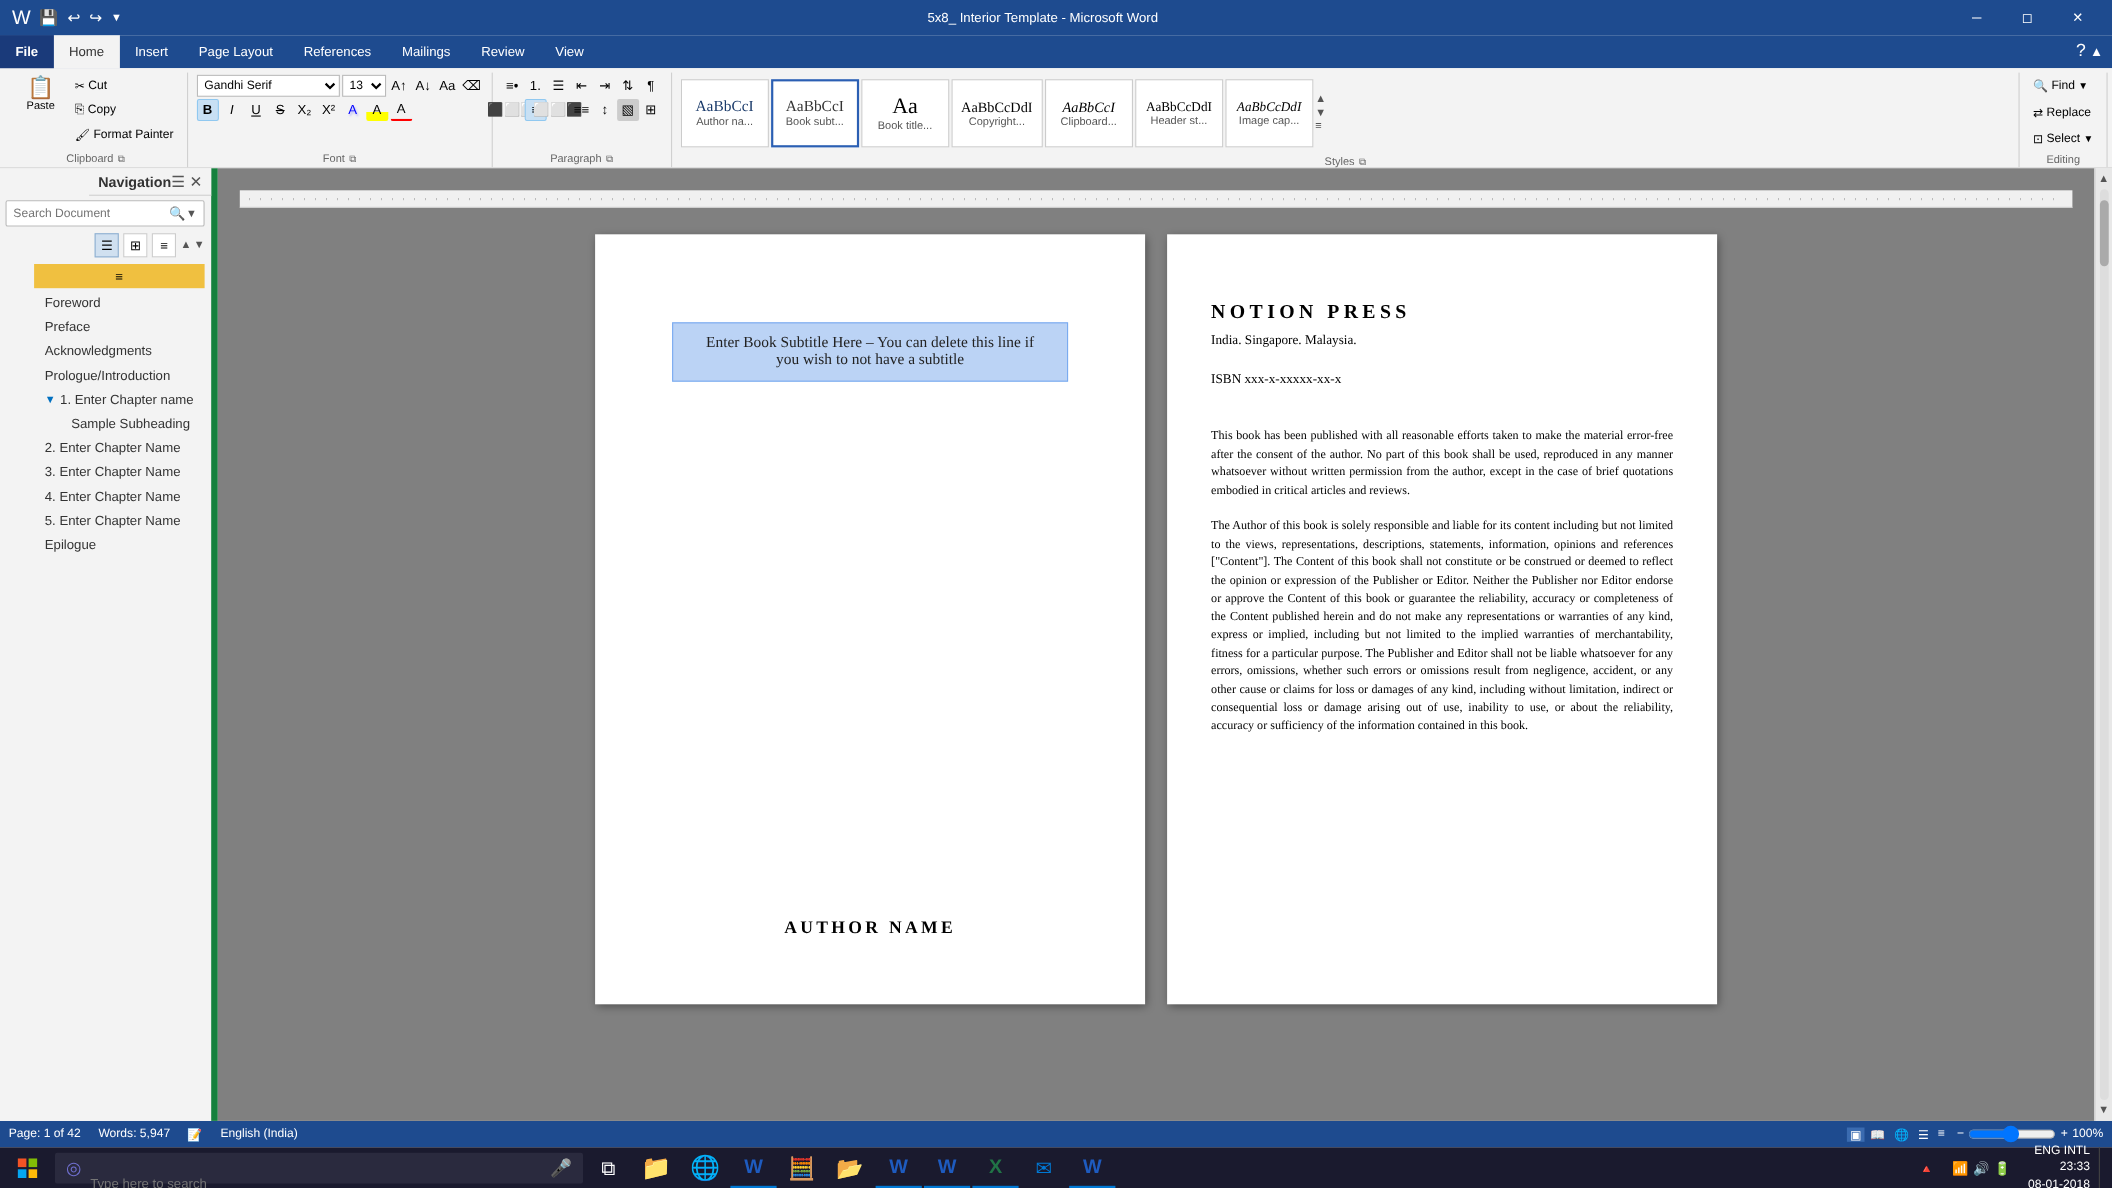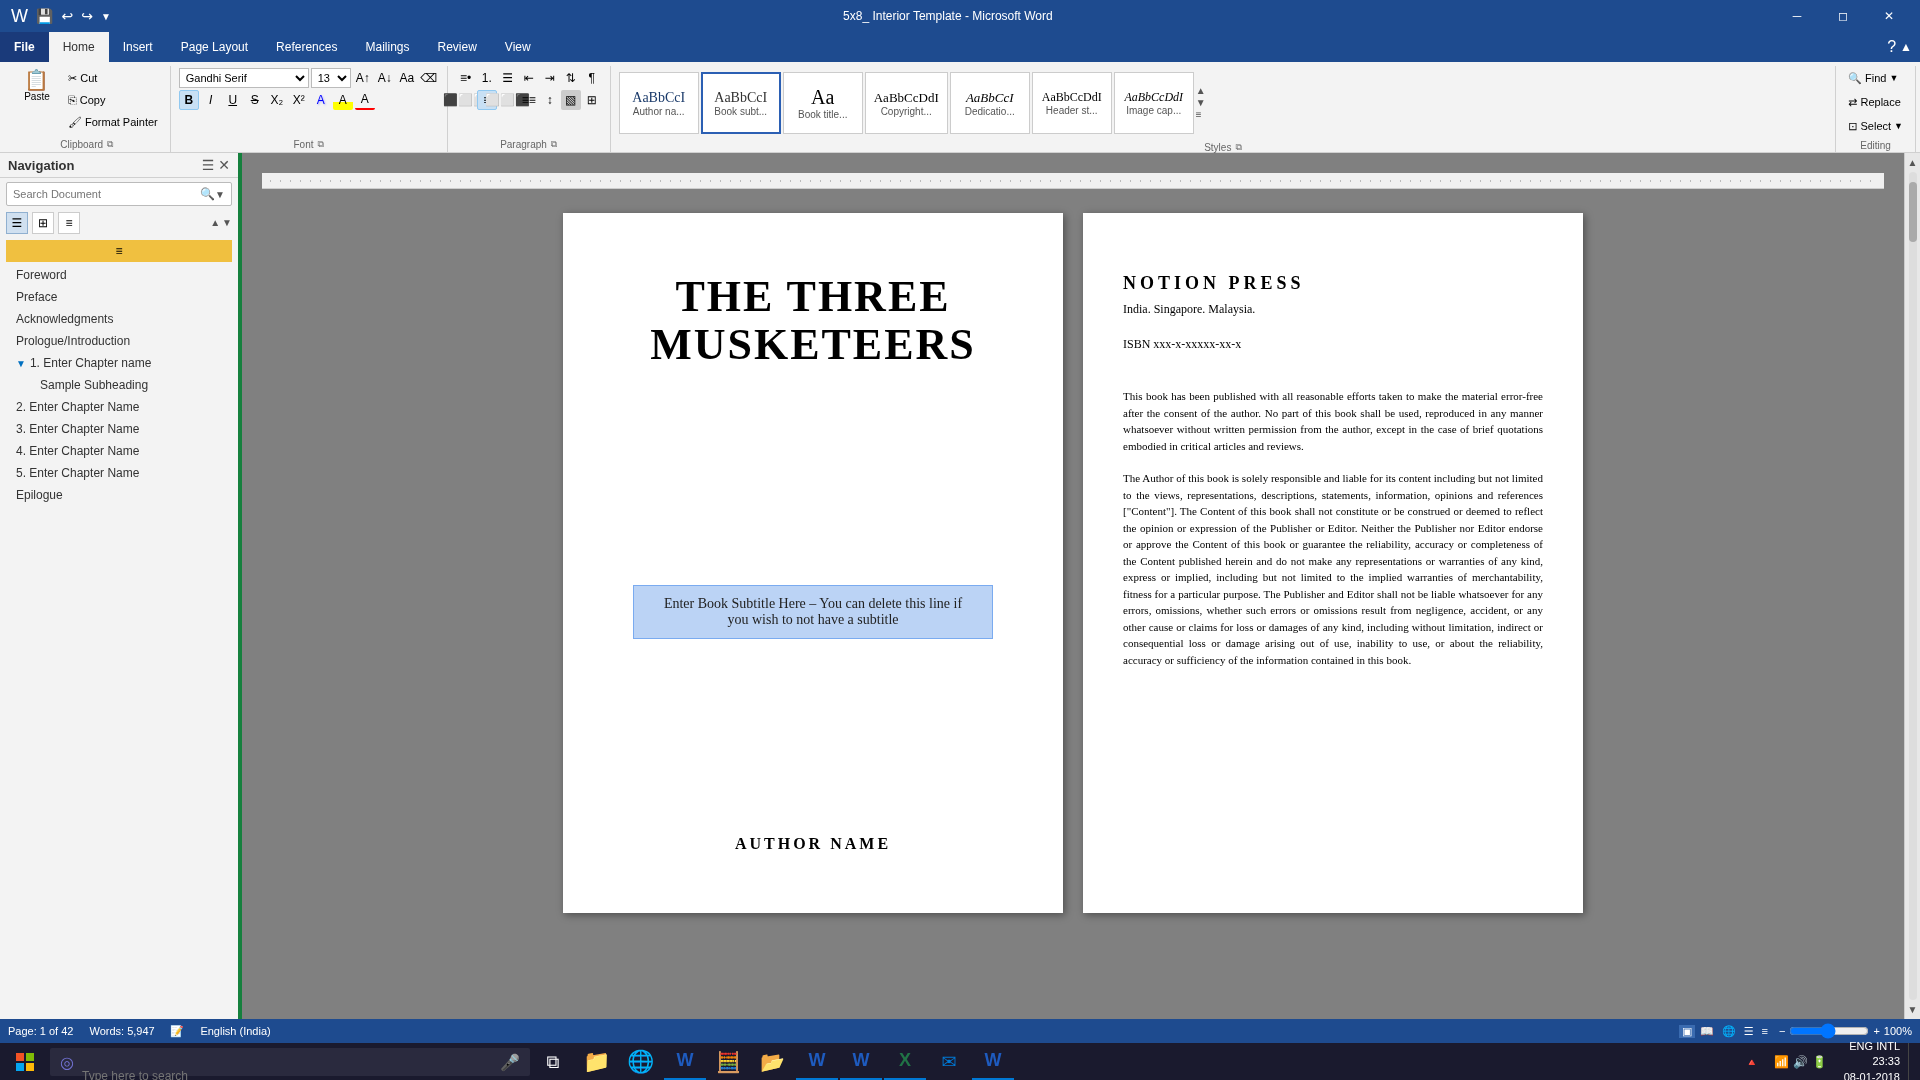--- a/index.html
+++ b/index.html
@@ -147,25 +147,26 @@
     .style-item.active { border: 2px solid #2b5fb3; }
 
     
     #main-layout {
       display: flex;
       height: calc(1080px - 32px - 120px - 24px - 38px);
     }
 
     
     #nav-pane {
-      width: 242px;
+      width: 198px;
       background: #f3f3f3;
-      border-right: 4px solid #15803d;
+      border-right: 6px solid #15803d;
       display: flex;
       flex-direction: column;
+      align-items: flex-end;
     }
     #nav-header {
       display: flex;
       align-items: center;
       justify-content: space-between;
       padding: 4px 8px;
       background: #f3f3f3;
       border-bottom: 1px solid #d0d0d0;
     }
     #nav-title { font-size: 13px; font-weight: 600; color: #333; }
@@ -540,21 +541,21 @@
           <div class="style-item">
             <span style="font-size:20px; font-family:'Times New Roman';">Aa</span>
             <span style="font-size:10px; color:#555;">Book title...</span>
           </div>
           <div class="style-item">
             <span style="font-size:13px; font-family:'Times New Roman';">AaBbCcDdI</span>
             <span style="font-size:10px; color:#555;">Copyright...</span>
           </div>
           <div class="style-item">
             <span style="font-size:13px; font-family:'Times New Roman'; font-style:italic;">AaBbCcI</span>
-            <span style="font-size:10px; color:#555;">Dedicatio...</span>
+            <span style="font-size:10px; color:#555;">Clipboard...</span>
           </div>
           <div class="style-item">
             <span style="font-size:12px; font-family:'Times New Roman';">AaBbCcDdI</span>
             <span style="font-size:10px; color:#555;">Header st...</span>
           </div>
           <div class="style-item">
             <span style="font-size:12px; font-family:'Times New Roman'; font-style:italic;">AaBbCcDdI</span>
             <span style="font-size:10px; color:#555;">Image cap...</span>
           </div>
           <div style="display:flex; flex-direction:column; justify-content:space-between; padding: 4px 0;">
@@ -662,24 +663,20 @@
   </div>
 
   <div id="doc-area">
 
     <div style="width:100%; height:16px; background:#f0f0f0; border-bottom:1px solid #ccc; margin-bottom:4px; display:flex; align-items:center; padding:0 8px;">
       <div style="flex:1; height:2px; background: repeating-linear-gradient(90deg, #bbb 0px, #bbb 1px, transparent 1px, transparent 10px);"></div>
     </div>
     <div class="pages-row">
 
       <div class="doc-page" id="page-1">
-        <div class="book-title">
-          <span>THE THREE</span><br>
-          <span>MUSKETEERS</span>
-        </div>
         <div class="book-subtitle-box">
           <span>Enter Book Subtitle Here – You can delete this line if you wish to not have a subtitle</span>
         </div>
         <div class="author-name">AUTHOR NAME</div>
       </div>
 
       <div class="doc-page" id="page-2">
         <div class="publisher-name">NOTION PRESS</div>
         <div class="publisher-location">India. Singapore. Malaysia.</div>
         <div class="isbn-line">ISBN xxx-x-xxxxx-xx-x</div>

